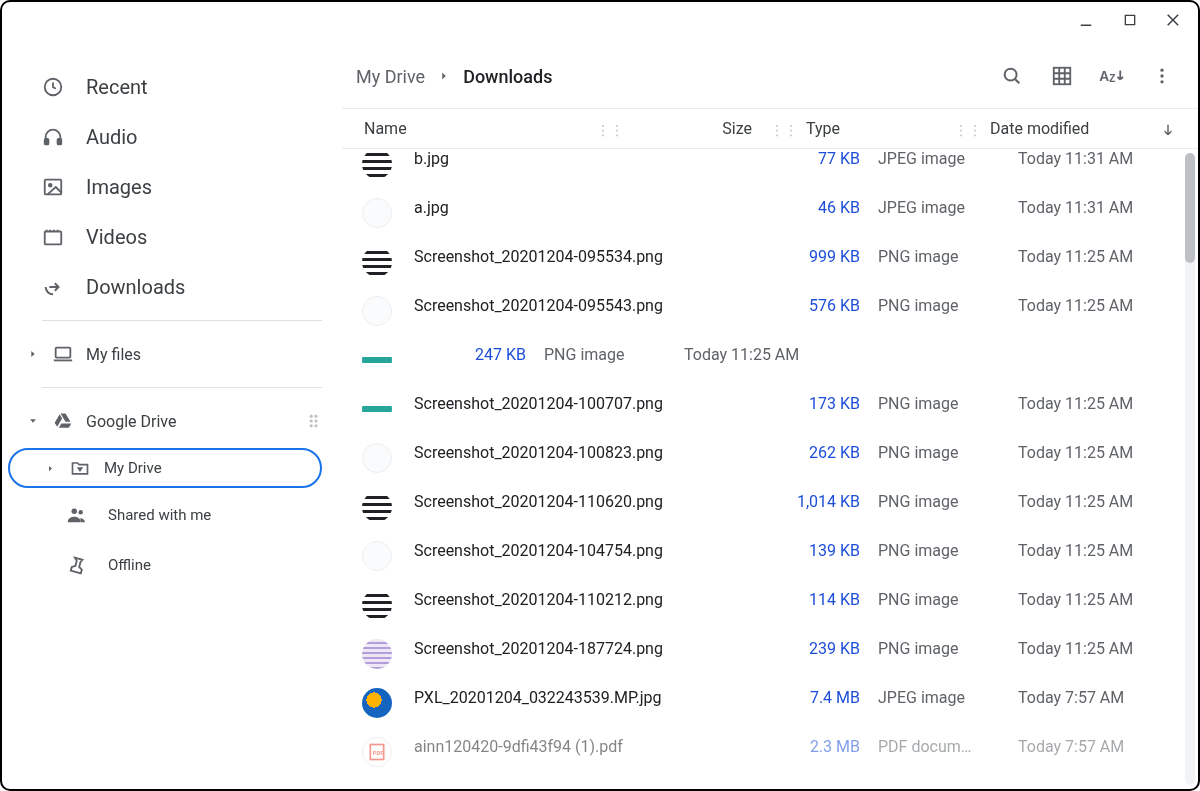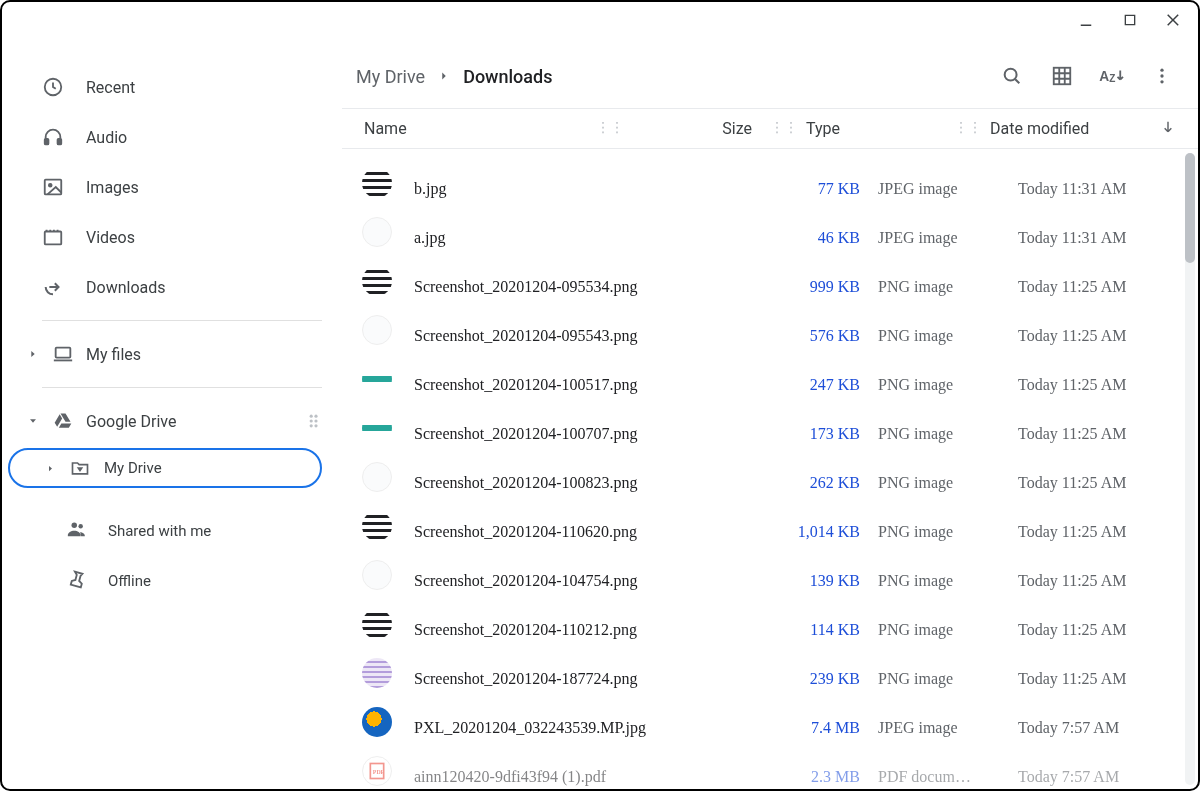--- a/index.html
+++ b/index.html
@@ -37,21 +37,21 @@
     flex-shrink: 0;
     padding-top: 24px;
     overflow-y: auto;
   }
   .side-item {
     display: flex;
     align-items: center;
     height: 50px;
     padding-left: 40px;
     gap: 22px;
-    font-size: 16px;
+    font-size: 20px;
     color: #3c4043;
     cursor: pointer;
   }
   .side-item .icon { width: 22px; height: 22px; display:flex; align-items:center; justify-content:center; color:#5f6368; }
   .side-divider {
     margin: 8px 20px 8px 40px;
     border: none;
     border-top: 1px solid #e0e0e0;
   }
   .side-group-header {
@@ -82,21 +82,21 @@
   .side-child .icon { width:20px; height:20px; display:flex; align-items:center; justify-content:center; color:#5f6368;}
   .side-child.selected {
     margin: 2px 20px 2px 6px;
     border: 2px solid #1a73e8;
     border-radius: 22px;
     height: 40px;
     padding-left: 34px;
   }
   .side-sub {
     display: flex;
-    align-items: flex-end;
+    align-items: center;
     height: 50px;
     padding-left: 64px;
     gap: 20px;
     font-size: 15px;
     color: #3c4043;
     cursor:pointer;
   }
   .side-sub .icon { width:22px; height:22px; display:flex; align-items:center; justify-content:center; color:#5f6368;}
   
   .main {
@@ -124,21 +124,21 @@
   .top-spacer { flex:1; }
   .topbtn {
     width: 44px; height: 40px;
     display:flex; align-items:center; justify-content:center;
     color:#5f6368; cursor:pointer;
     border-radius:50%;
   }
   
   .thead {
     display:flex;
-    align-items:flex-start;
+    align-items:flex-end;
     padding: 10px 10px 10px 20px;
     border-bottom: 1px solid #e8eaed;
     font-size: 16px;
     color:#3c4043;
   }
   .col-name { flex: 1; padding-left: 2px;}
   .col-size { width: 130px; text-align:right; padding-right: 10px;}
   .col-type { width: 140px; text-align:left; }
   .col-date { width: 170px; text-align:left; }
   .thead .grip { color:#bdc1c6; font-size:14px; padding: 0 8px;}
@@ -152,26 +152,25 @@
   .scrolltrack {
     position:absolute; right:3px; top:4px; bottom:4px; width:10px;
     background:#f1f3f4; border-radius:5px;
   }
   .scrollthumb {
     position:absolute; right:3px; top:4px; width:10px; height:110px;
     background:#bdc1c6; border-radius:5px;
   }
   .row {
     display:flex;
-    align-items:flex-end;
+    align-items:flex-start;
     height: 49px;
     padding-left: 20px;
     font-size: 16px;
     color:#3c4043;
-    font-family:Liberation Serif, serif;
   }
   .row.cut { opacity: 0.55; }
   .row .thumb {
     width:30px; height:30px; border-radius:50%;
     display:flex; align-items:center; justify-content:center;
     margin-right: 22px;
     font-size:14px; color:#fff;
     overflow:hidden;
     flex-shrink:0;
   }
@@ -428,21 +427,20 @@
           </div>
           <div class="row">
             <div class="thumb white"></div>
             <div class="fname">Screenshot_20201204-095543.png</div>
             <div class="fsize">576 KB</div>
             <div class="ftype">PNG image</div>
             <div class="fdate">Today 11:25 AM</div>
           </div>
           <div class="row">
             <div class="thumb teal"></div>
-            <div class="fname">Screenshot_20201204-100517.png</div>
             <div class="fsize">247 KB</div>
             <div class="ftype">PNG image</div>
             <div class="fdate">Today 11:25 AM</div>
           </div>
           <div class="row">
             <div class="thumb teal"></div>
             <div class="fname">Screenshot_20201204-100707.png</div>
             <div class="fsize">173 KB</div>
             <div class="ftype">PNG image</div>
             <div class="fdate">Today 11:25 AM</div>

